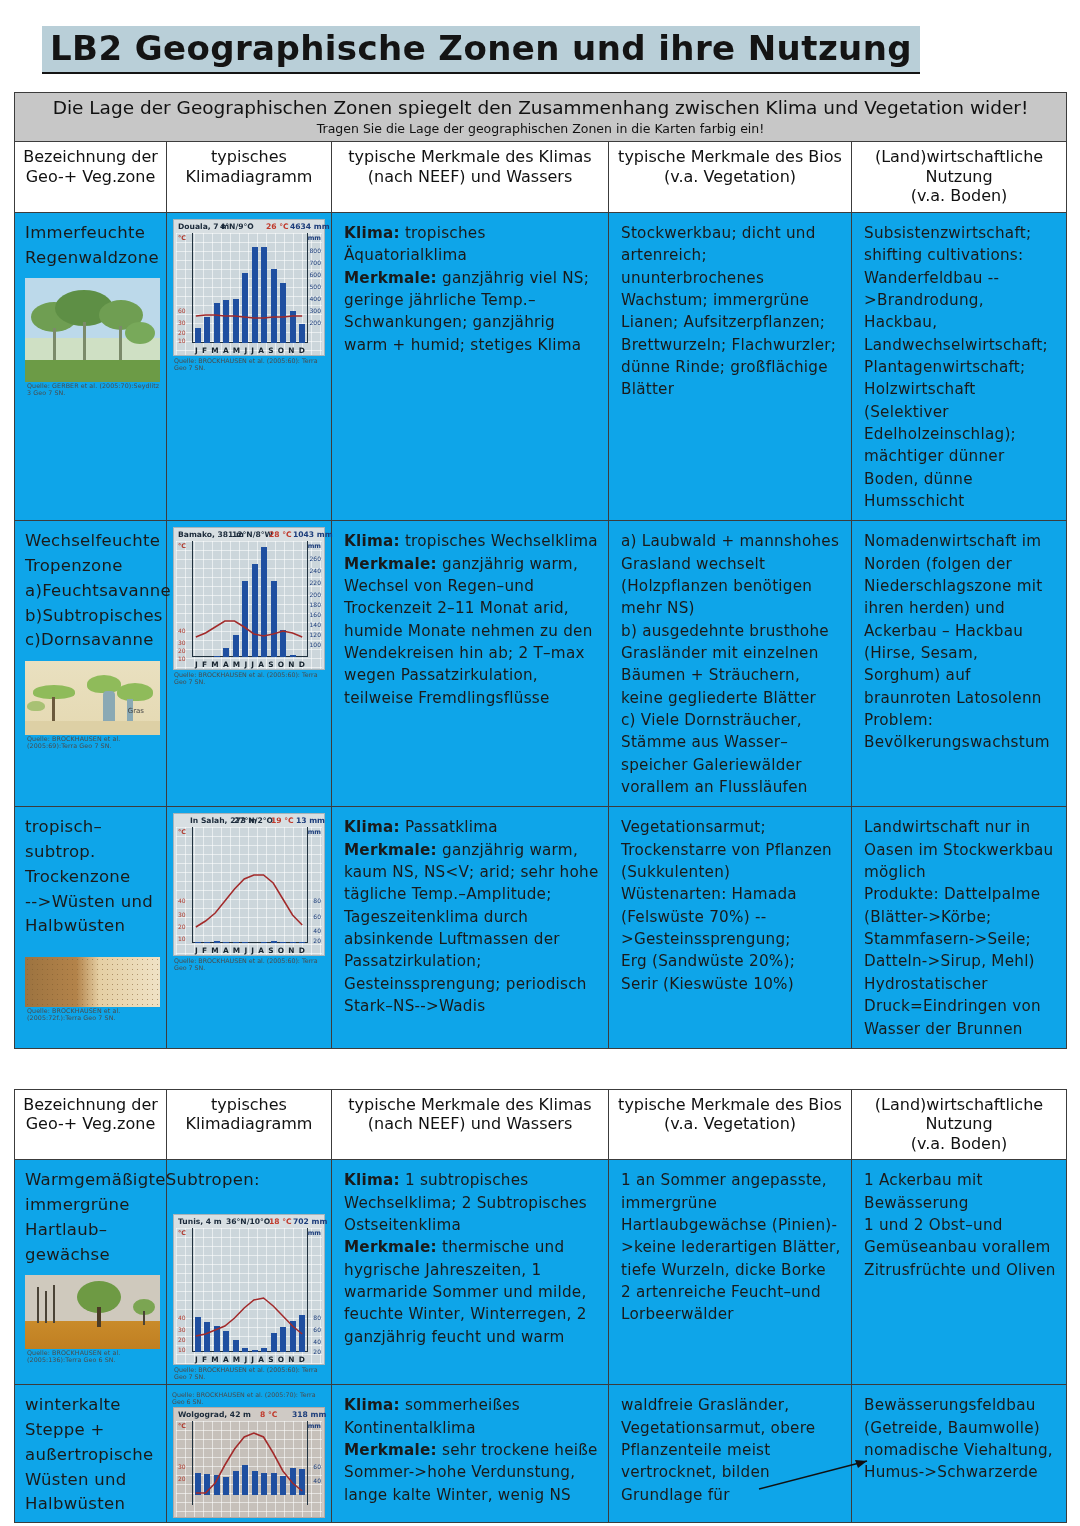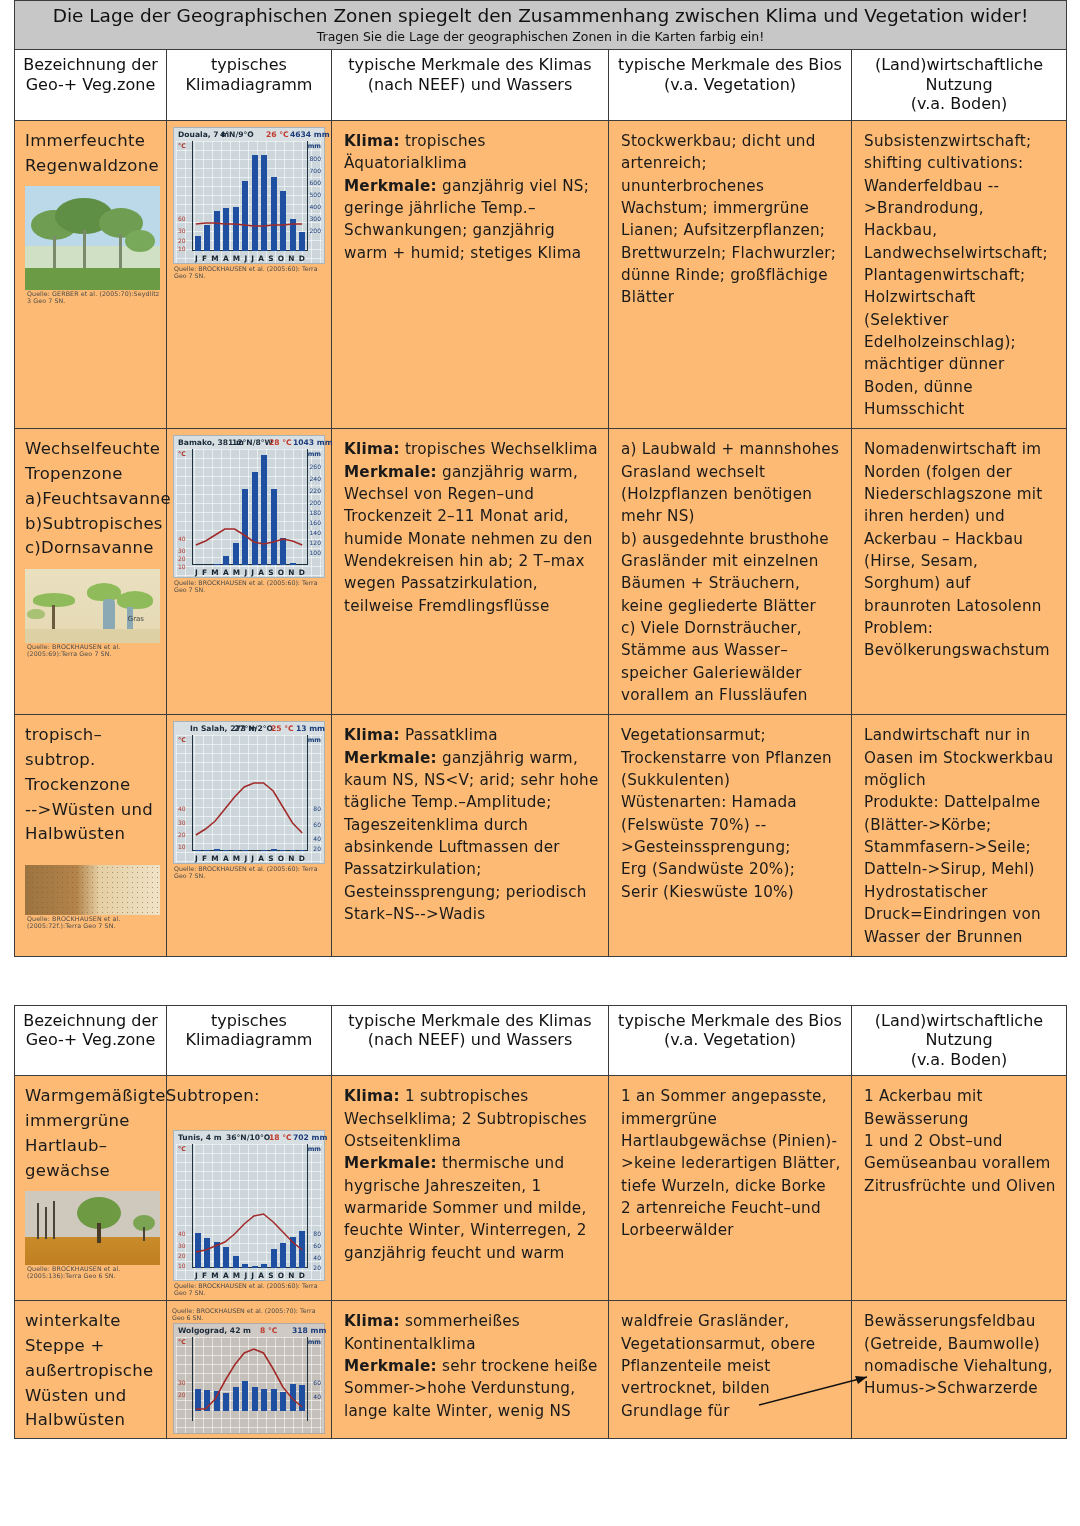--- a/index.html
+++ b/index.html
@@ -24,22 +24,22 @@
     background: #b9cfd8;
     padding: 2px 8px 4px 8px;
     border-bottom: 2px solid #141414;
   }
 
   
   table.zones {
     width: 1052px;
     border-collapse: collapse;
     table-layout: fixed;
-    background: #fdba74;
-    margin-bottom: 20px;
+    background: #0ea5e9;
+    margin-bottom: 12px;
   }
   table.zones td, table.zones th { border: 1px solid #3c3c3c; vertical-align: top; }
 
   .banner {
     background: #c7c7c7;
     text-align: center;
     padding: 4px 6px 5px 6px;
   }
   .banner .b1 {
     font-size: 18.5px;
@@ -170,20 +170,23 @@
   .clima-credit { font-size: 6.3px; color: #4a4a4a; padding: 1px 0 0 2px; text-align: left; }
   .src-top { font-size: 6.3px; color: #4a4a4a; text-align: left; padding-bottom: 2px; }
 
   .arrow-svg { position: absolute; pointer-events: none; }
 </style>
 </head>
 <body>
 
 <div class="page">
 
+  <div class="title-wrap">
+    <span class="title">LB2 Geographische Zonen und ihre Nutzung</span>
+  </div>
 
   <table class="zones">
     <colgroup>
         <col class="c1">
         <col class="c2">
         <col class="c3">
         <col class="c4">
         <col class="c5">
       </colgroup>
     <thead>
@@ -416,21 +419,21 @@
             <span class="grain"></span>
           </div>
           <div class="credit">Quelle: BROCKHAUSEN et al. (2005:72f.):Terra Geo 7 SN.</div>
         </td>
 
         <td class="diag-cell">
           <div class="climabox" style="width:152px;">
             <div class="clima-head">
               <span class="st" style="left:16px;">In Salah, 273 m</span>
               <span class="st" style="left:60px;">27°N/2°O</span>
-              <span class="st temp" style="left:97px;">25 °C</span>
+              <span class="st temp" style="left:97px;">19 °C</span>
               <span class="st prec" style="left:122px;">13 mm</span>
             </div>
             <div class="plot" style="height:128px;">
               <span class="grid"></span>
               <span class="unit-c">°C</span>
               <span class="unit-mm">mm</span>
               <span class="axlab rgt" style="top:70px;">80</span>
               <span class="axlab rgt" style="top:86px;">60</span>
               <span class="axlab rgt" style="top:100px;">40</span>
               <span class="axlab rgt" style="top:110px;">20</span>

